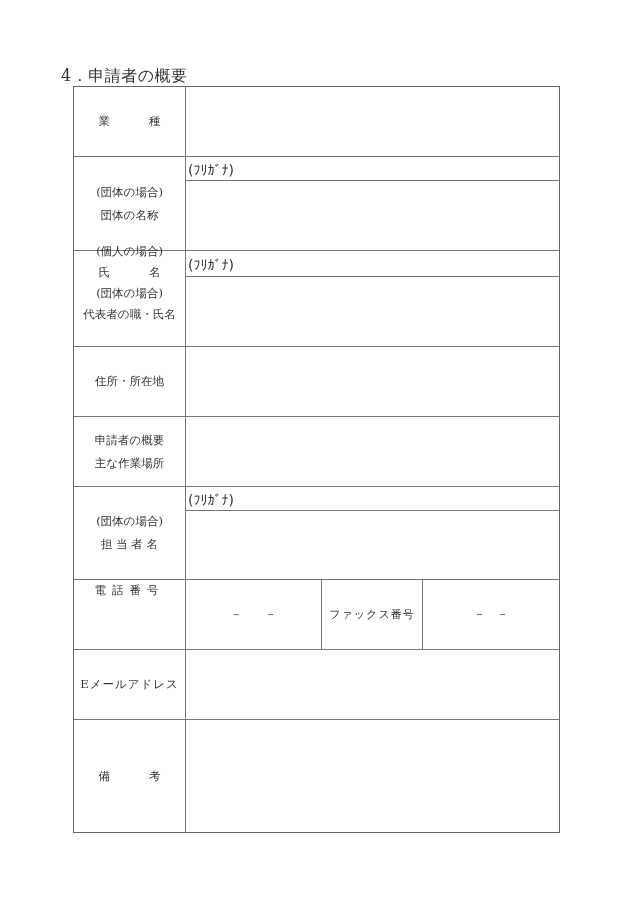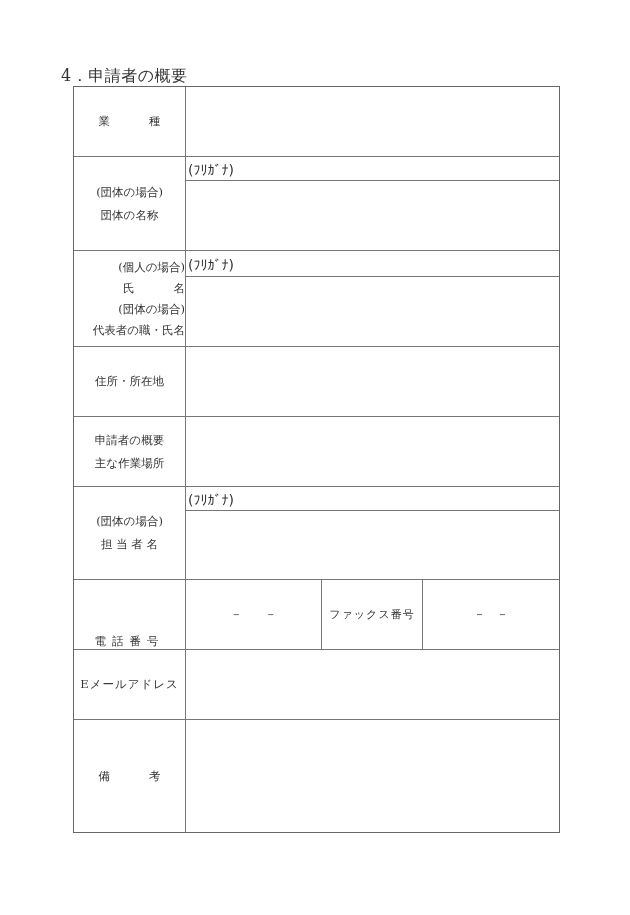--- a/index.html
+++ b/index.html
@@ -51,21 +51,21 @@
   <div class="field" style="left:112px; top:0; width:373px; height:69px;"></div>
 
   <div class="label" style="top:70px; height:93px;">
     <span>(団体の場合)</span>
     <span>団体の名称</span>
   </div>
   <div class="furi" style="top:75px;">(ﾌﾘｶﾞﾅ)</div>
   <div class="field" style="left:130px; top:70px; width:355px; height:23px;"></div>
   <div class="field" style="left:112px; top:94px; width:373px; height:69px;"></div>
 
-  <div class="label" style="top:164px; height:95px; line-height:21px;align-items:flex-end;">
+  <div class="label" style="top:148px; height:95px; line-height:21px;">
     <span>(個人の場合)</span>
     <div class="spread">
         <span>氏</span>
         <span>名</span>
       </div>
     <span>(団体の場合)</span>
     <span>代表者の職・氏名</span>
   </div>
   <div class="furi" style="top:170px;">(ﾌﾘｶﾞﾅ)</div>
   <div class="field" style="left:130px; top:164px; width:355px; height:25px;"></div>
@@ -83,21 +83,21 @@
   <div class="field" style="left:112px; top:330px; width:373px; height:69px;"></div>
 
   <div class="label" style="top:400px; height:92px;">
     <span>(団体の場合)</span>
     <span>担 当 者 名</span>
   </div>
   <div class="furi" style="top:405px;">(ﾌﾘｶﾞﾅ)</div>
   <div class="field" style="left:130px; top:400px; width:355px; height:23px;"></div>
   <div class="field" style="left:112px; top:424px; width:373px; height:68px;"></div>
 
-  <div class="label spread4" style="top:520px; height:69px;">
+  <div class="label spread4" style="top:469px; height:69px;">
     <span>電話番号</span>
   </div>
   <div class="cell-text" style="left:112px; top:493px; width:135px; height:69px;">－　　－</div>
   <div class="cell-text" style="left:248px; top:493px; width:100px; height:69px; font-size:11px; letter-spacing:1px;">ファックス番号</div>
   <div class="cell-text" style="left:349px; top:493px; width:136px; height:69px;">－　－</div>
 
   <div class="label" style="top:563px; height:69px; letter-spacing:1px;">
     <span>Eメールアドレス</span>
   </div>
   <div class="field" style="left:112px; top:563px; width:373px; height:69px;"></div>

